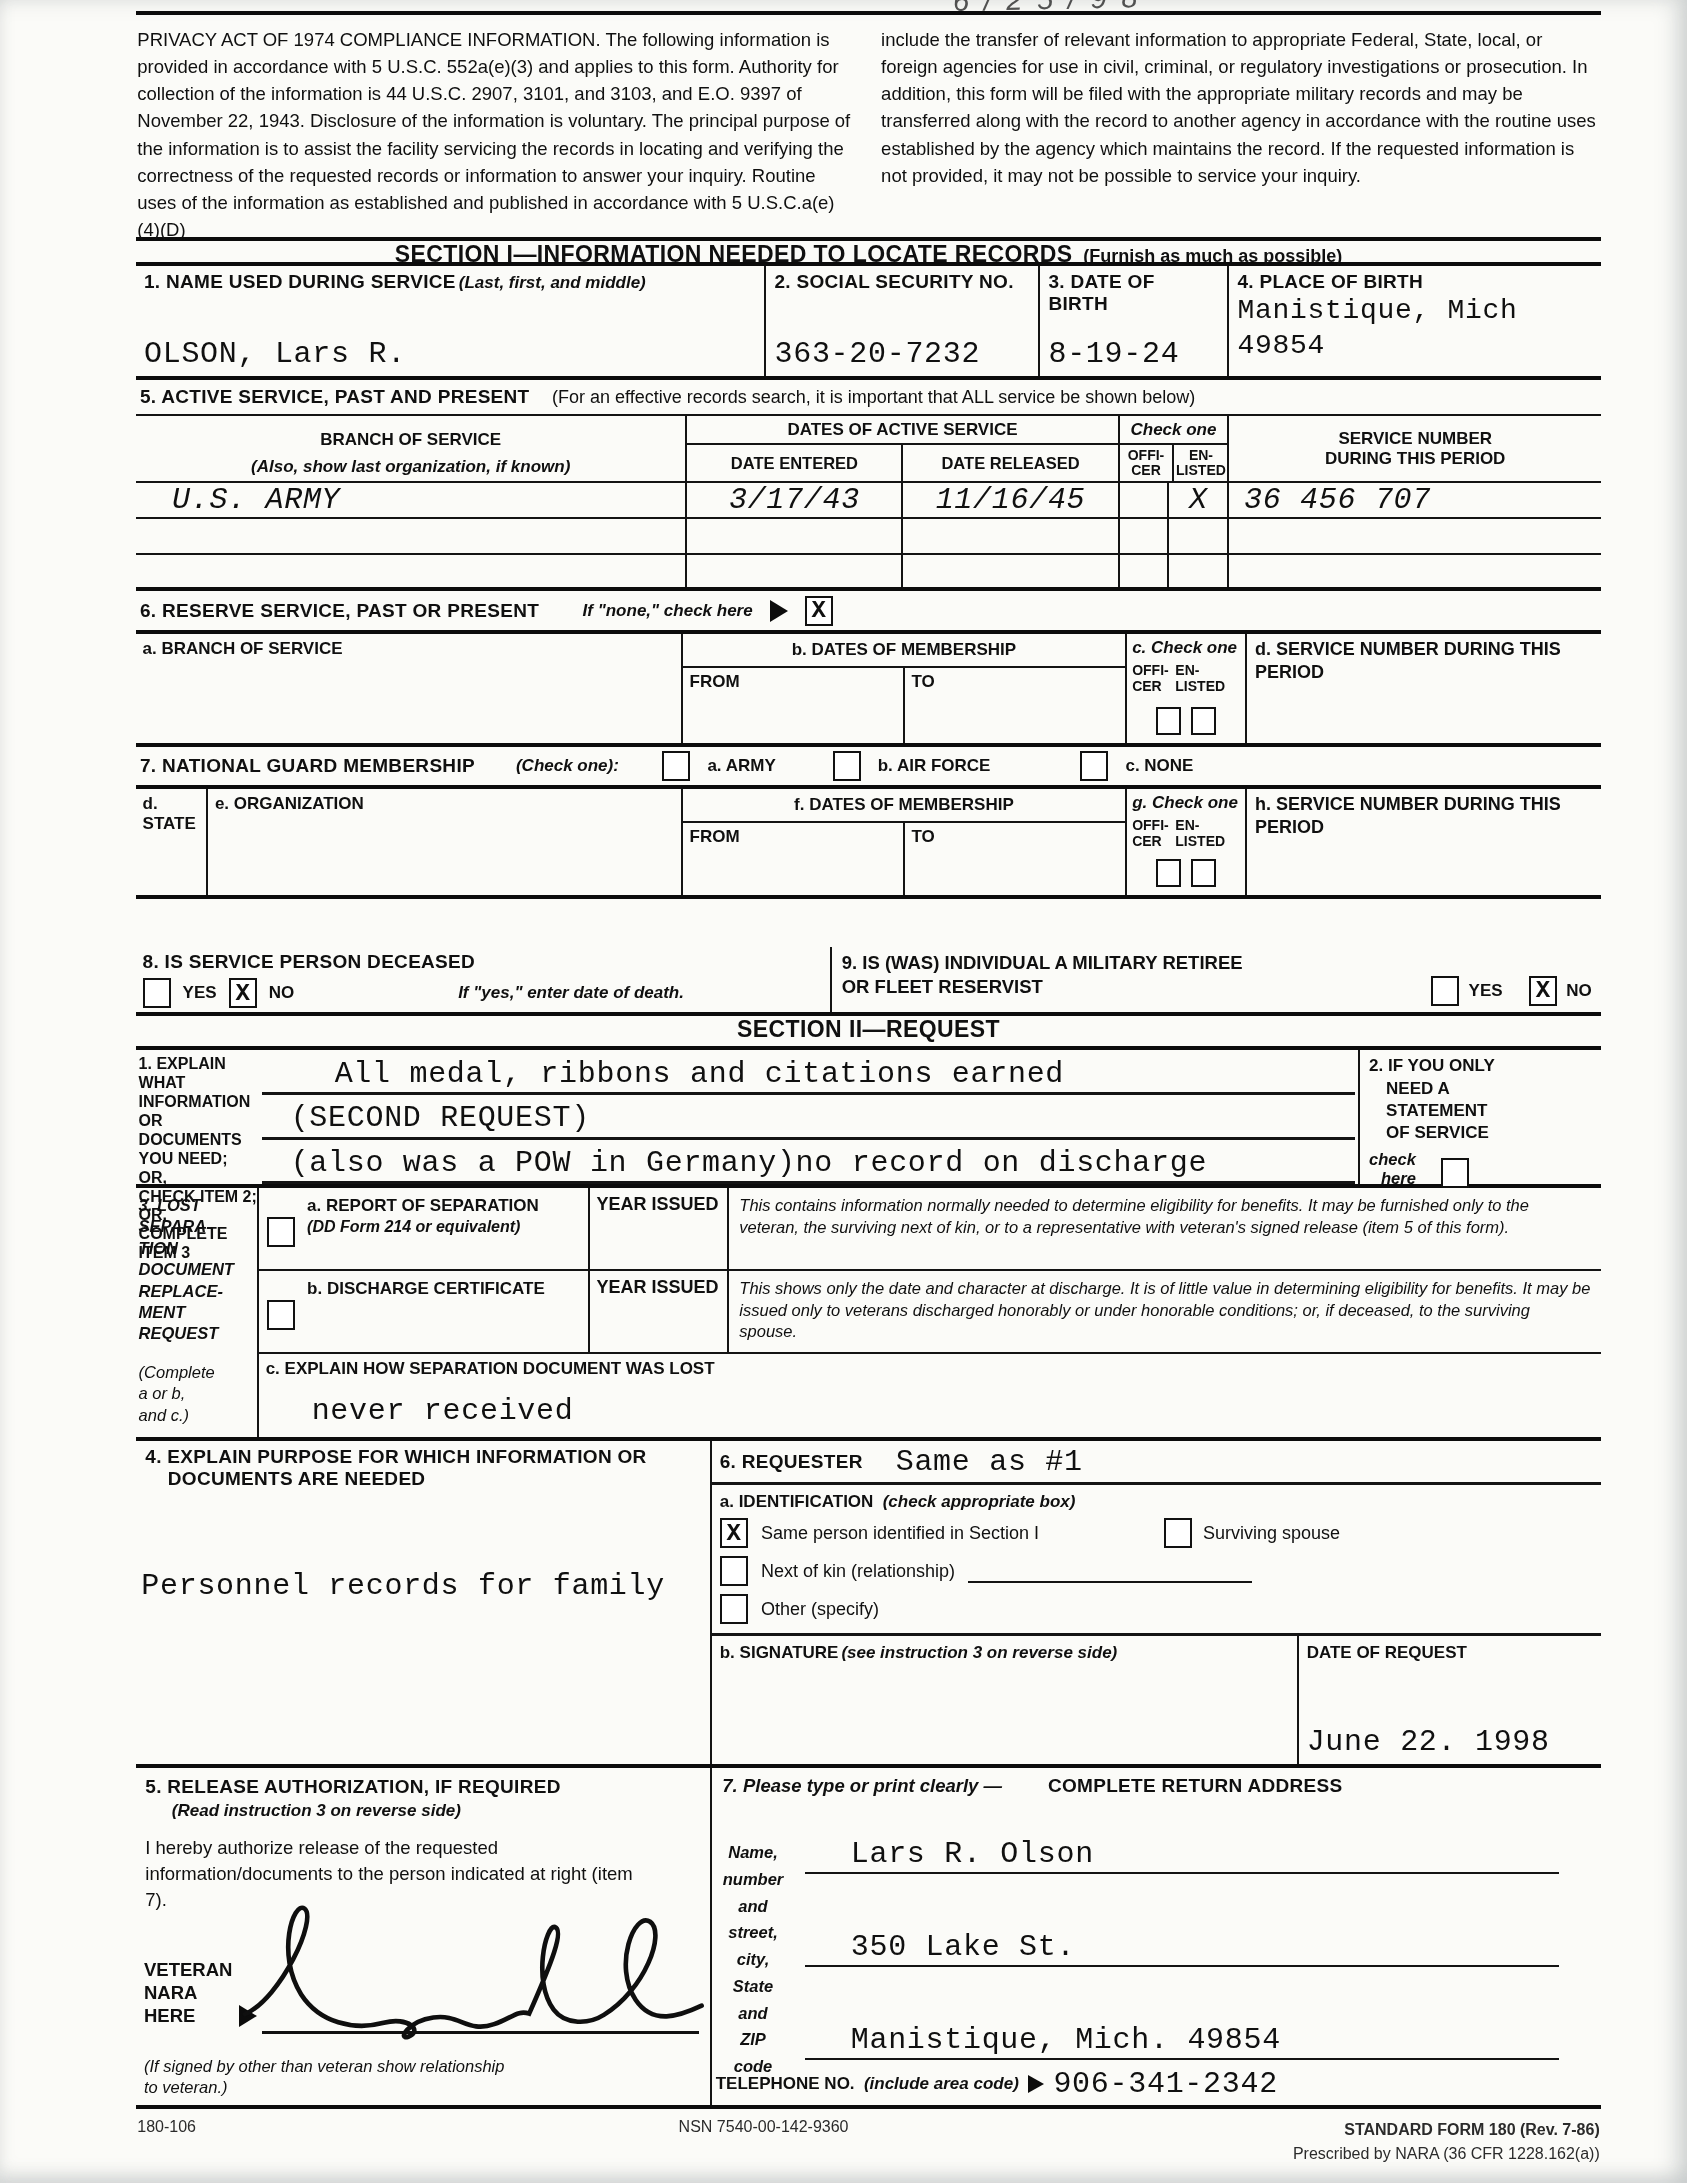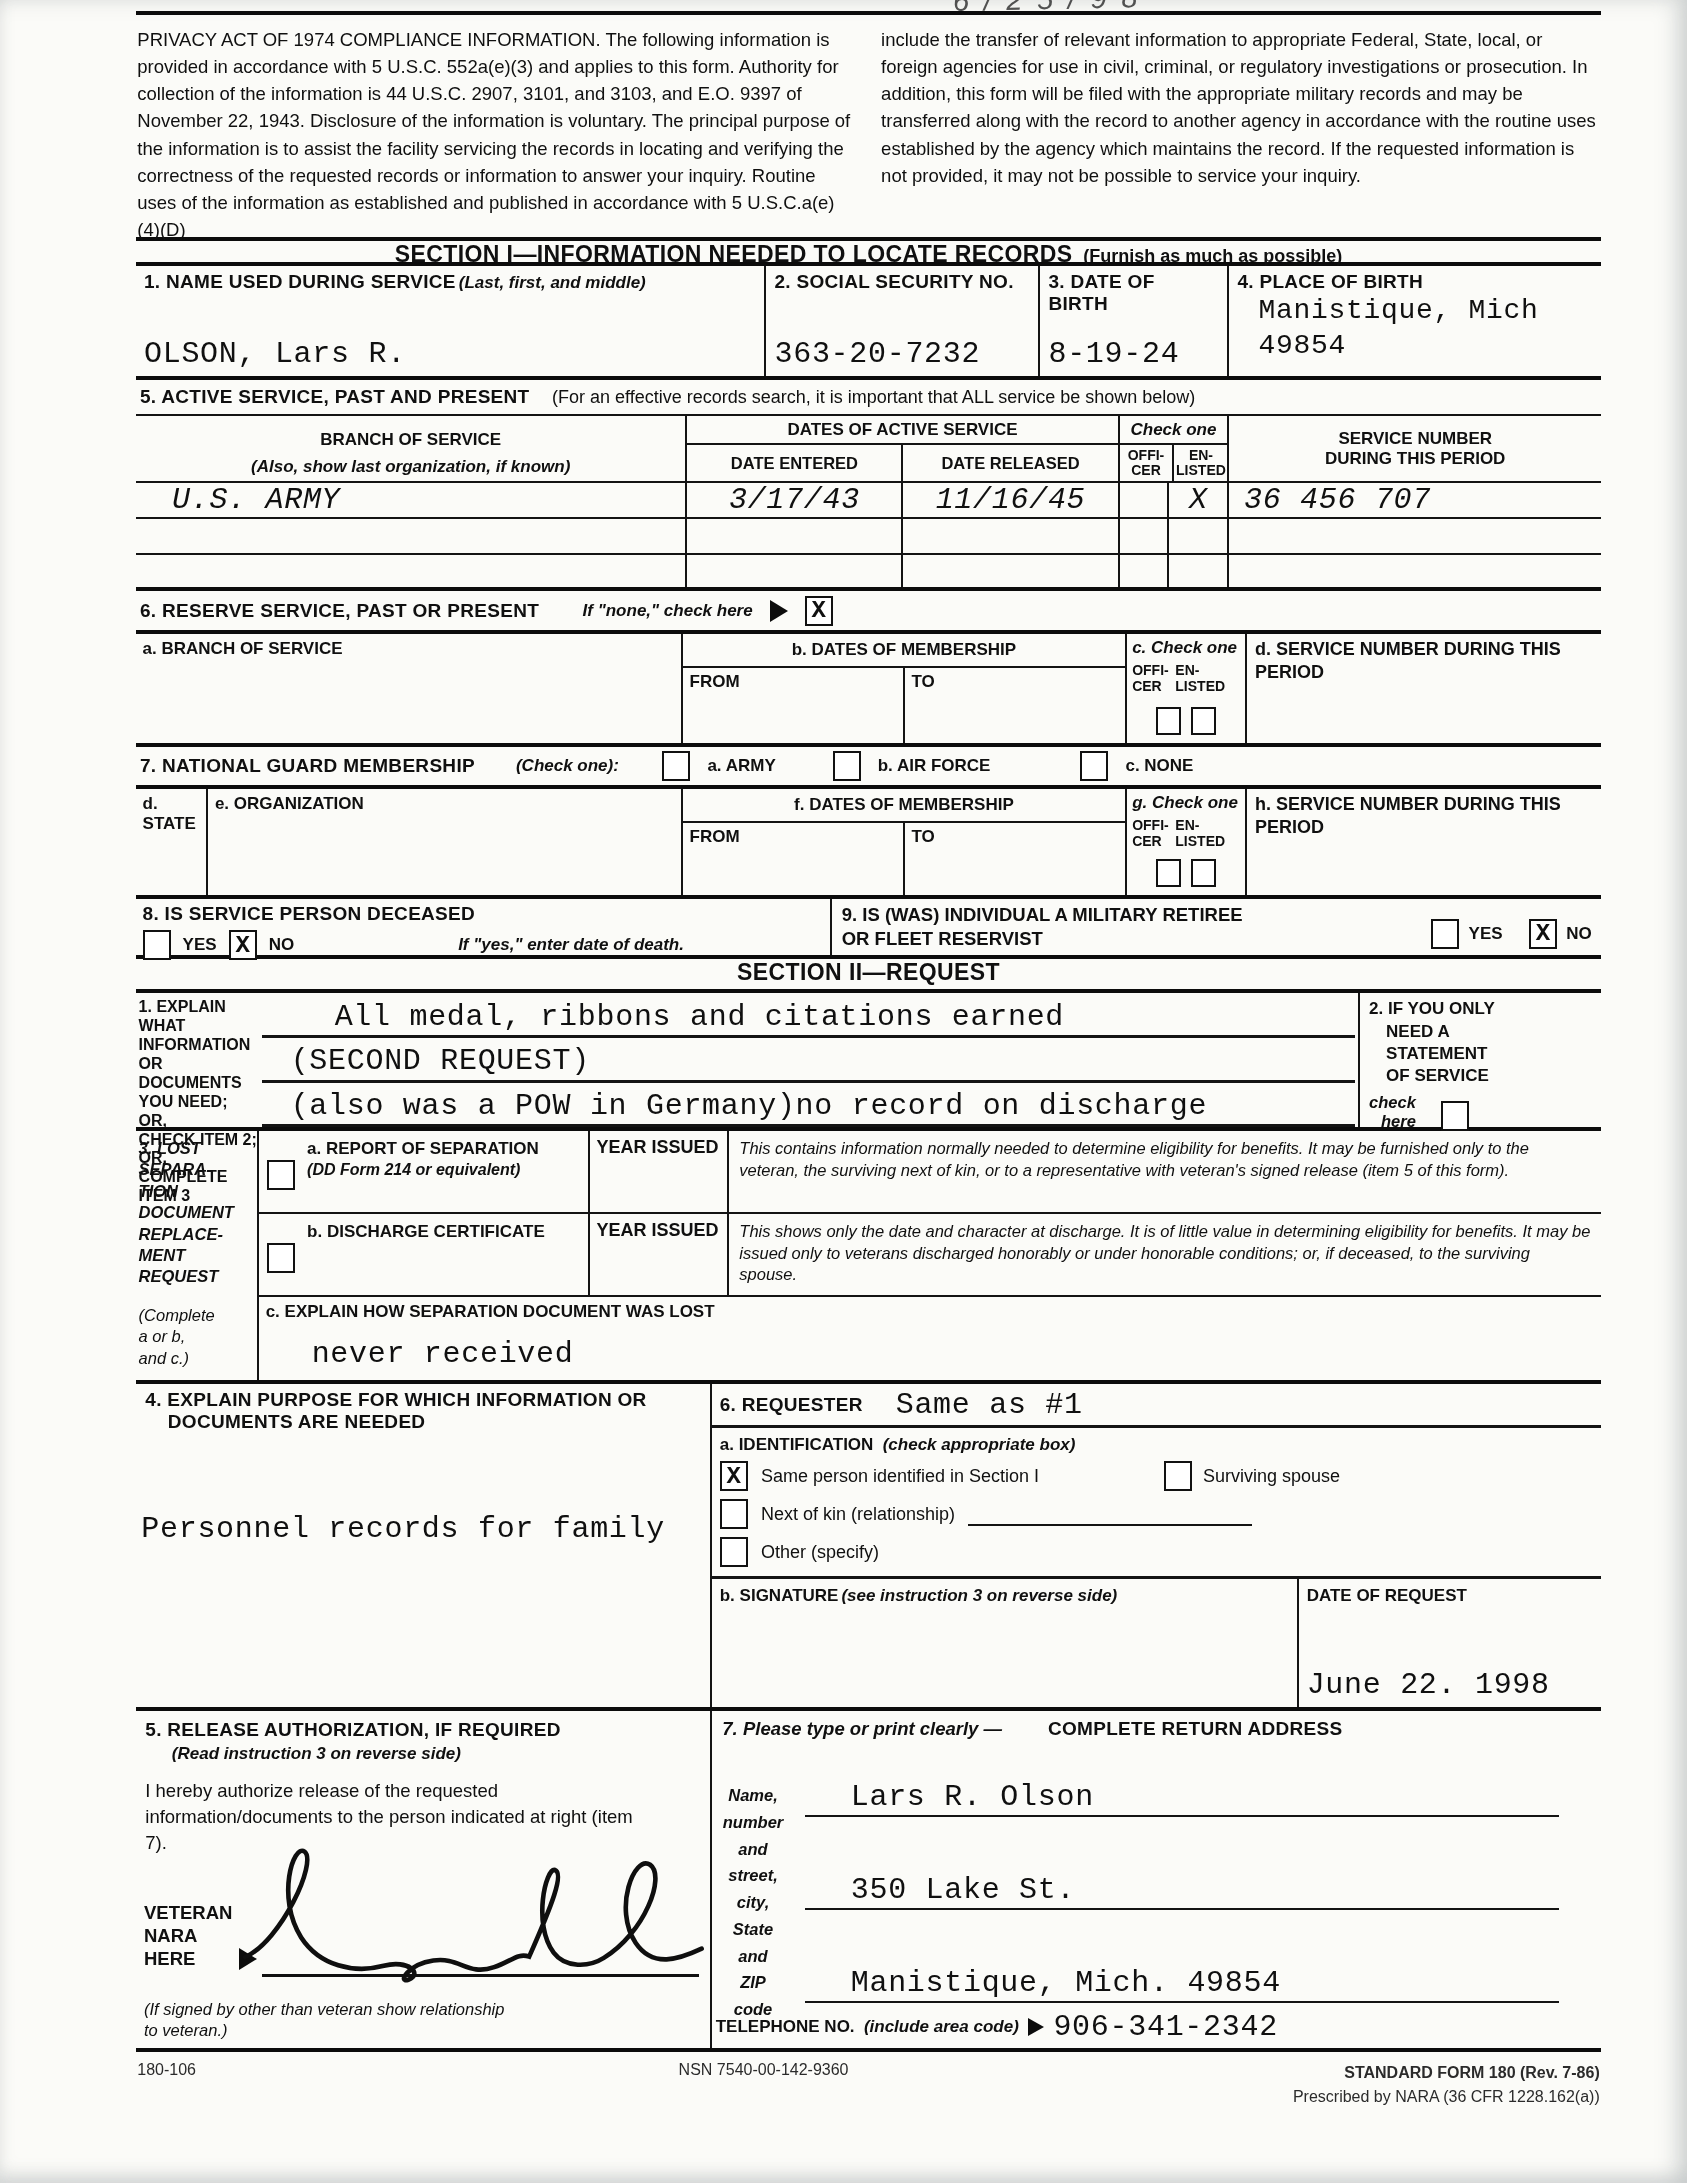--- a/index.html
+++ b/index.html
@@ -44,21 +44,21 @@
 
   .secbar { height:29px; display:flex; justify-content:center; align-items:baseline; gap:10.6px; }
   .secbar-title { font-size:23px; font-weight:bold; letter-spacing:0.4px; }
   .secbar-note  { font-size:18px; font-weight:bold; }
 
   
   .fields { height:114px; }
   .cell { padding:5.3px 8px; display:flex; flex-direction:column; }
   .cell .val { margin-top:auto; }
   .f1 { width:42.9%; } .f2 { width:18.7%; } .f3 { width:12.9%; } .f4 { flex:1; padding-bottom:2.6px; }
-  .f4 .val2 { line-height:1.25;margin-left:21px; }
+  .f4 .val2 { line-height:1.25; }
 
   
   .f5lbl { height:36px; display:flex; align-items:center; gap:22.5px; padding-left:4px; }
   .t5-head { height:67px; display:flex; }
   .hc { display:flex; flex-direction:column; }
   .c-branch { width:37.5%; align-items:center; justify-content:center; gap:6.6px; text-align:center; }
   .c-dates  { width:29.5%; }
   .c-check  { width:7.5%; }
   .c-sn     { flex:1; align-items:center; justify-content:center; text-align:center; }
   .grp-top { height:29px; display:flex; align-items:center; justify-content:center; border-bottom:2px solid #141414; }
@@ -86,21 +86,21 @@
   .st-b-sub { flex:1; display:flex; }
   .st-b-sub > div { flex:1; padding:4px 6.6px; font-size:17px; font-weight:bold; }
   .st-c { padding:4px 5.3px; display:flex; flex-direction:column; }
   .st-c .oe { display:flex; gap:6.6px; font-size:14px; font-weight:bold; line-height:1.15; margin-top:4px; }
   .st-c .boxes { margin-top:auto; display:flex; gap:10.6px; justify-content:center; padding-bottom:4px; }
   .st-d { flex:1; padding:4px 8px; font-size:18px; font-weight:bold; line-height:1.25; }
   .w-a6 { width:37.2%; } .w-b6 { width:30.3%; } .w-c6 { width:8.2%; }
   .w-d7 { width:4.8%; } .w-e7 { width:32.4%; }
 
   
-  .f89 { height:60px; }
+  .f89 { height:69px;margin-top:48px; }
   .f8 { width:47.4%; padding:4px 6.6px 5.3px; display:flex; flex-direction:column; }
   .f8-line2 { display:flex; align-items:center; gap:12px; margin-top:5.3px; }
   .f9 { flex:1; padding:4px 9.3px; display:flex; }
   .f9-lbls { font-size:18.5px; font-weight:bold; line-height:1.3; }
   .f9-boxes { display:flex; align-items:center; gap:9.3px; margin-left:auto; align-self:flex-end; margin-bottom:2.6px; }
 
   
   .i1 { height:138px; display:flex; }
   .i1-label { width:8.4%; padding:5.3px 1.3px 0 2.6px; font-size:16px; font-weight:bold; line-height:1.18; }
   .i1-mid { width:75%; display:flex; flex-direction:column; padding:0 2.6px; }

